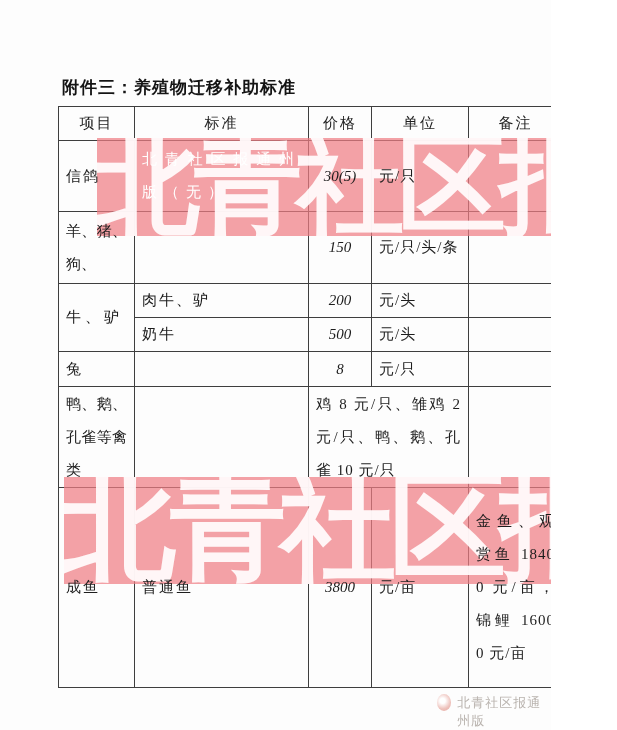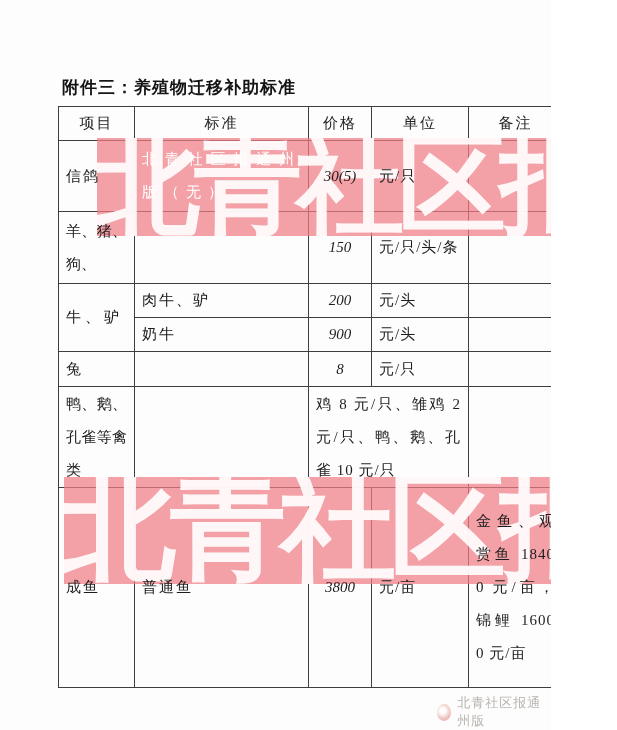--- a/index.html
+++ b/index.html
@@ -54,21 +54,21 @@
     font-family:"Liberation Serif","DejaVu Serif",serif;
     color:rgba(255,253,253,0.93); letter-spacing:-6px;
   }
   .wm-band-1 { left:97px; top:138px; width:476px; height:98px; }
   .wm-band-1 .wm-text { font-size:108px; line-height:95px; margin-left:-5px; }
   .wm-band-2 { left:64px; top:477px; width:509px; height:107px; }
   .wm-band-2 .wm-text { font-size:116px; line-height:103px; margin-left:-4px; }
   
   .footer {
     position:absolute; left:437px; top:694px;
-    display:flex; align-items:center; gap:6px;
+    display:flex; gap:6px;
   }
   .seal-icon {
     width:17px; height:17px; border-radius:50%;
     background:radial-gradient(circle at 40% 40%, #ffffff 20%, #eec3bd 60%, #e4a49c 100%);
   }
   .footer-brand {
     font-size:13px; color:#b9b3ae; letter-spacing:1px;
     font-family:"Liberation Sans","DejaVu Sans",sans-serif;
   }
 </style>
@@ -156,21 +156,21 @@
           </td>
         <td>
             <span class="ct"></span>
           </td>
       </tr>
       <tr class="r-dairy">
         <td class="ls2">
             <span class="ct">奶牛</span>
           </td>
         <td class="cell-center">
-            <span class="ct">900</span>
+            <span class="ct">500</span>
           </td>
         <td class="ls1">
             <span class="ct">元/头</span>
           </td>
         <td>
             <span class="ct"></span>
           </td>
       </tr>
       <tr class="r-rabbit">
         <td class="ls2">

